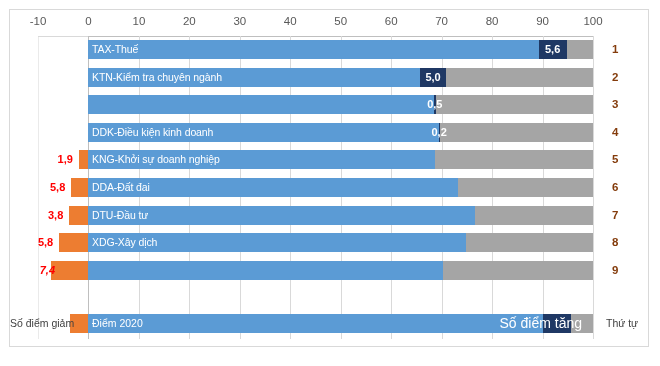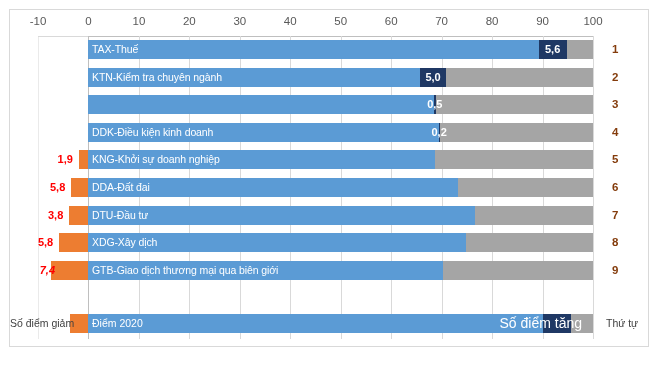--- a/index.html
+++ b/index.html
@@ -285,21 +285,20 @@
         <div class="seg-base" style="left: 88.4545px; width: 377.905px;"></div>
         <div class="seg-rest" style="left: 466.359px; width: 126.641px;"></div>
         <div class="bar-label">XDG-Xây dịch</div>
         <div class="rank-label">8</div>
       </div>
       <div class="row" style="top: 220.8px;">
         <div class="seg-decrease" style="left: 51.1182px; width: 37.3364px;"></div>
         <div class="dec-label" style="left: 15px; width: 40px; font-style: italic;">7,4</div>
         <div class="seg-base" style="left: 88.4545px; width: 354.695px;"></div>
         <div class="seg-rest" style="left: 443.15px; width: 149.85px;"></div>
-        <div class="bar-label">GTB-Giao dịch thương mại qua biên giới</div>
         <div class="rank-label">9</div>
       </div>
     </div>
 
   <div class="legend-row" id="legend">
       <div class="legend-seg-dec" style="left: 70.2909px; width: 18.1636px;"></div>
       <div class="legend-seg-base" style="left: 88.4545px; width: 454.091px;"></div>
       <div class="legend-seg-inc" style="left: 542.545px; width: 28.2545px;"></div>
       <div class="legend-seg-rest" style="left: 570.8px; width: 22.2px;"></div>
       <div class="legend-text-dec">Số điểm giảm</div>

